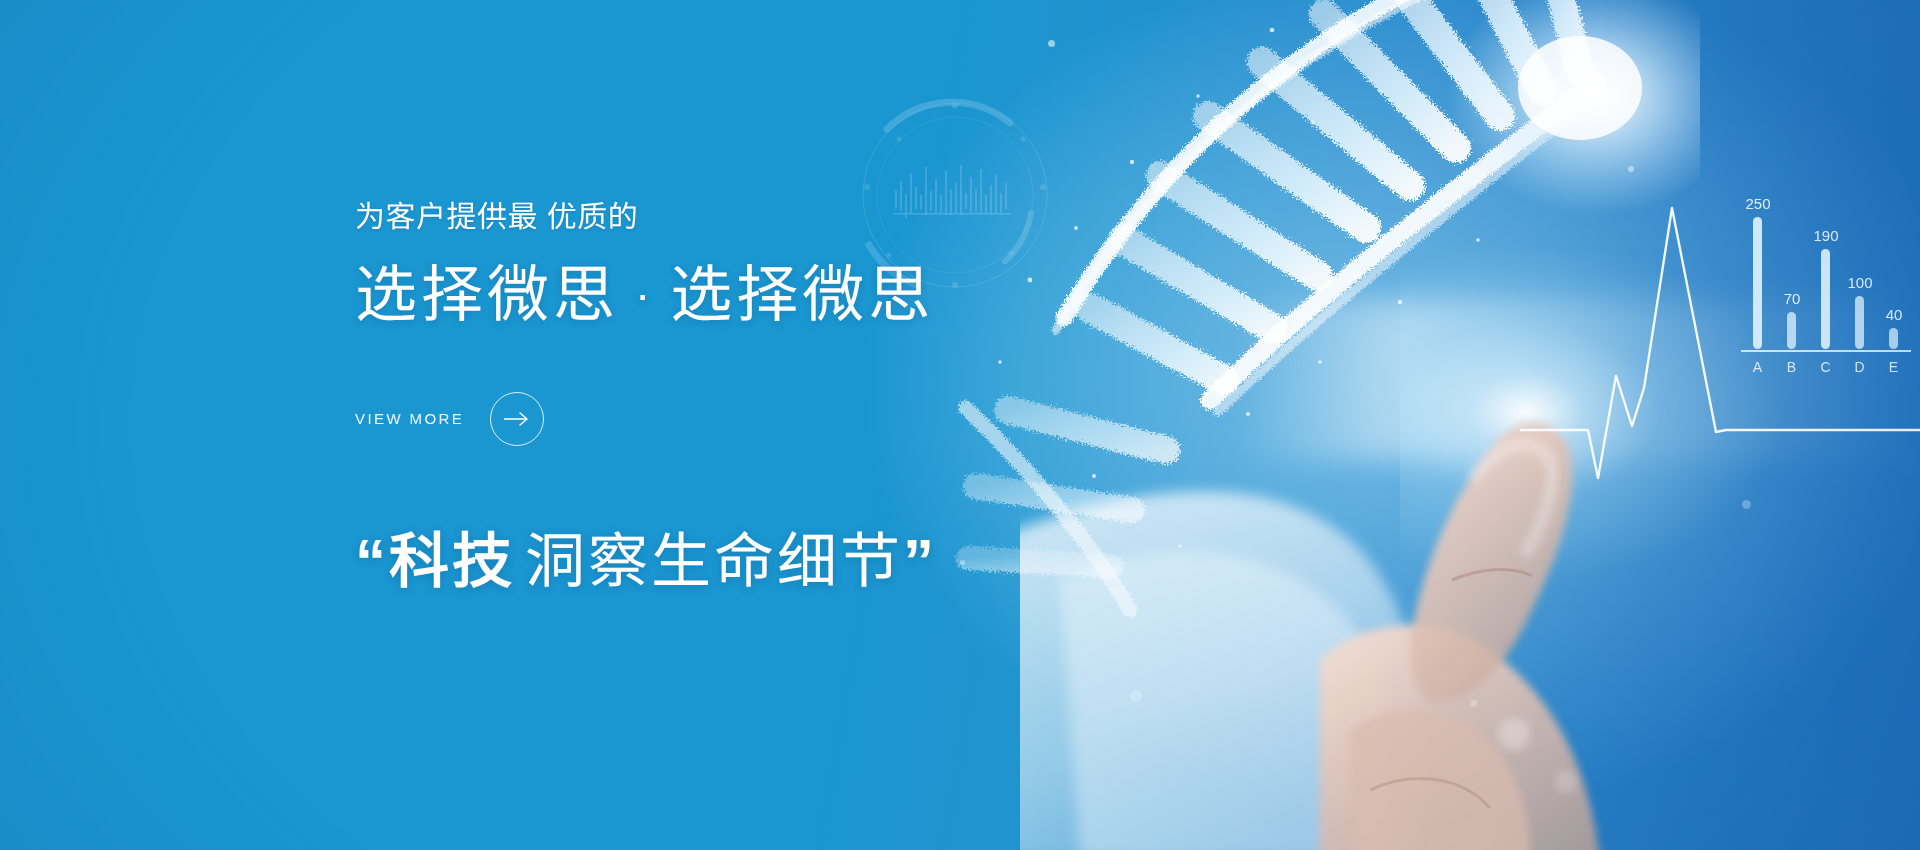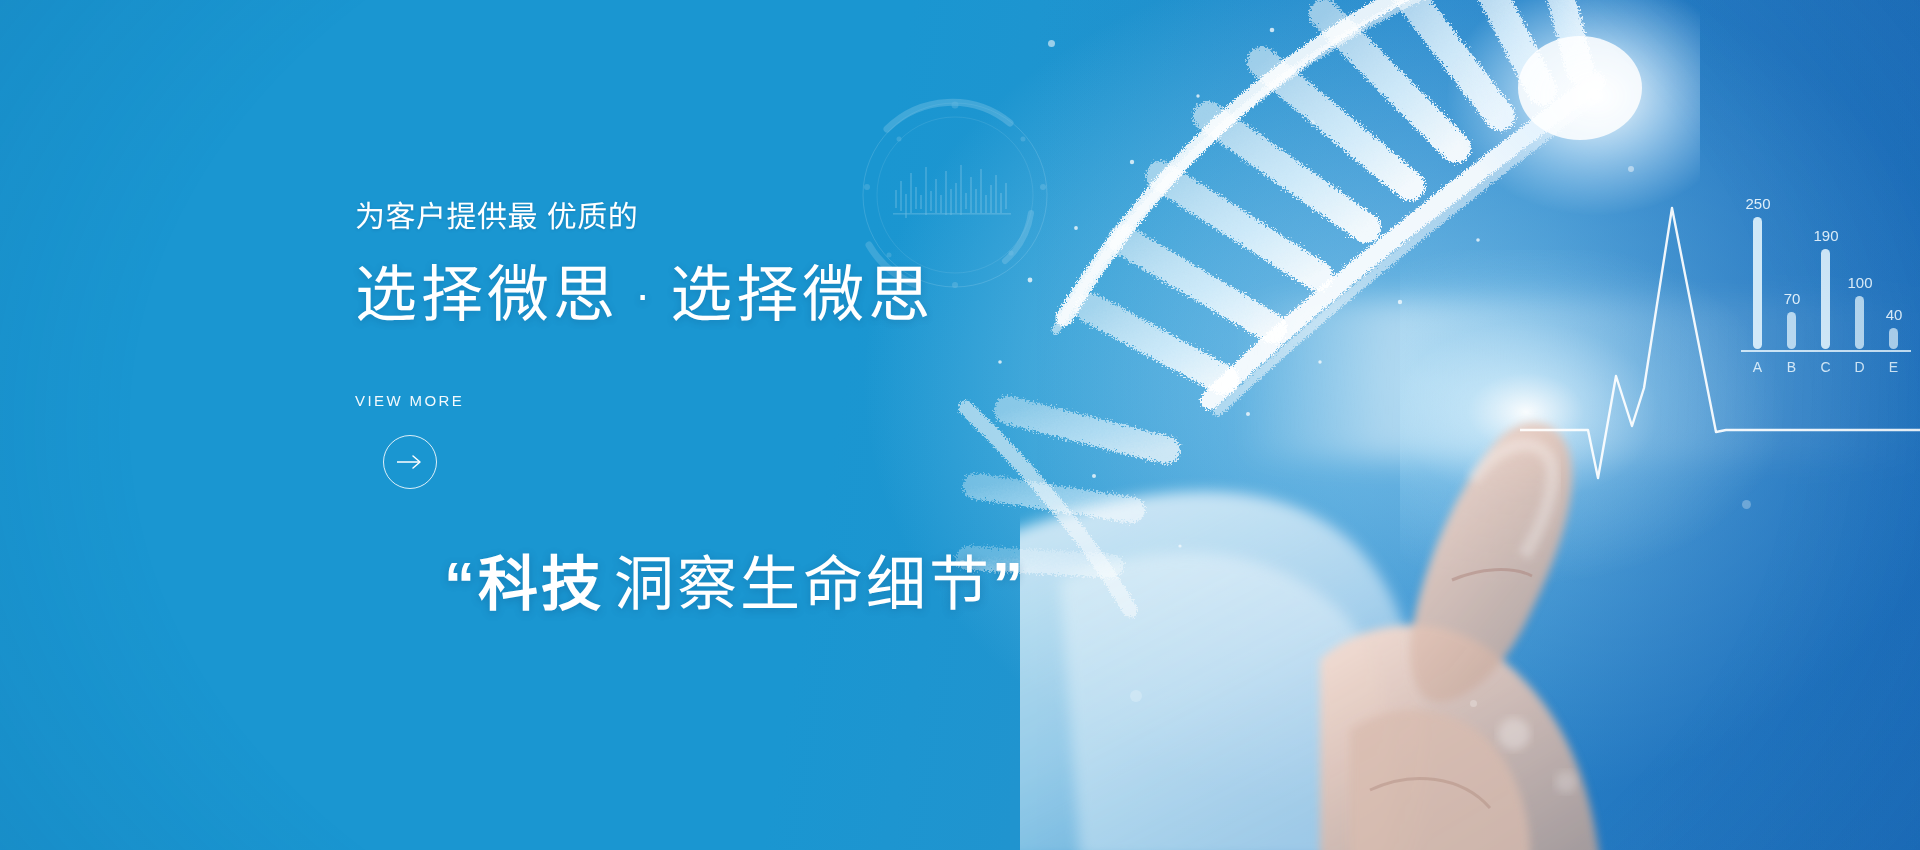--- a/index.html
+++ b/index.html
@@ -77,39 +77,38 @@
     margin-top:22px;
     color:#ffffff; font-size:62px; line-height:1.1; font-weight:400;
     letter-spacing:4px; white-space:nowrap;
     text-shadow:0 2px 7px rgba(10,70,120,.25);
   }
   .headline .dot { padding:0 16px; font-size:46px; vertical-align:6px; }
 
   
   .cta {
     margin-top:62px; display:flex; align-items:center; gap:26px;
-    width:max-content; cursor:pointer;flex-direction:column;
+    width:max-content; cursor:pointer;
   }
   .cta-label {
     color:#ffffff; font-size:15px; letter-spacing:2.4px; font-weight:400;
     opacity:.95;
   }
   .cta-circle {
     width:54px; height:54px; border-radius:50%;
     border:1.4px solid rgba(255,255,255,.85);
     display:flex; align-items:center; justify-content:center;
   }
   .cta-circle svg { width:30px; height:16px; display:block; }
 
   
   .quote {
-    margin-top:62px; color:#ffffff; font-size:60px; line-height:1.08;
+    margin-top:82px; color:#ffffff; font-size:60px; line-height:1.08;
     letter-spacing:3px; white-space:nowrap;
     text-shadow:0 2px 8px rgba(10,70,120,.3);
-    text-align:center;
   }
   .quote .mark { font-weight:700; font-size:62px; }
   .quote .strong { font-weight:700; }
   .quote .light { font-weight:400; padding-left:10px; }
 </style>
 </head>
 <body>
 
 <div id="banner">
 

